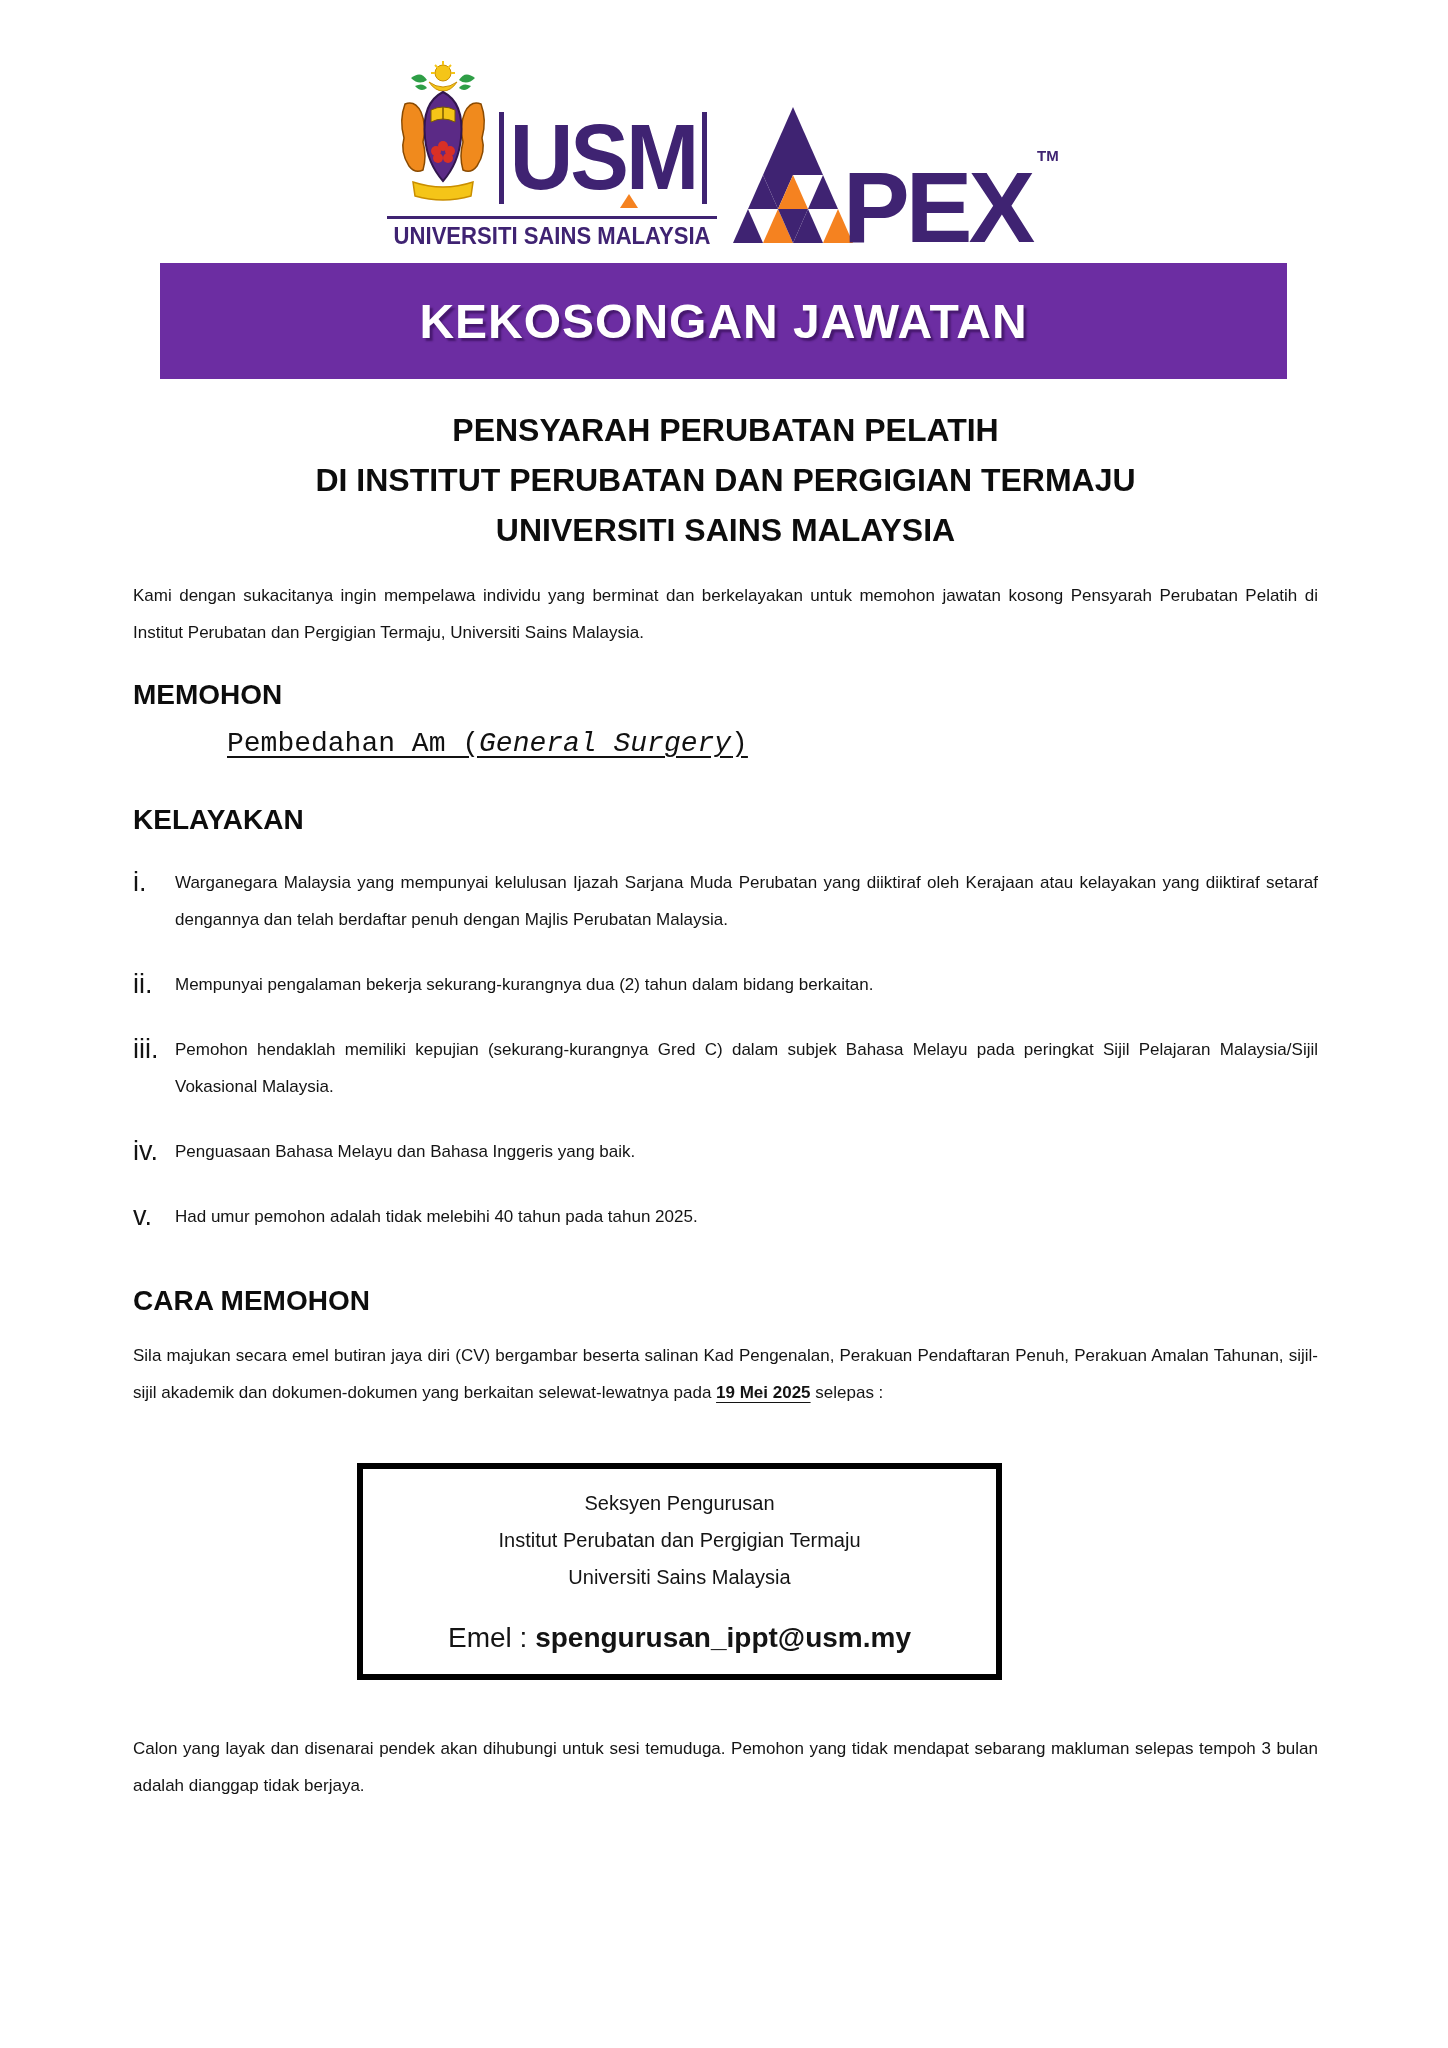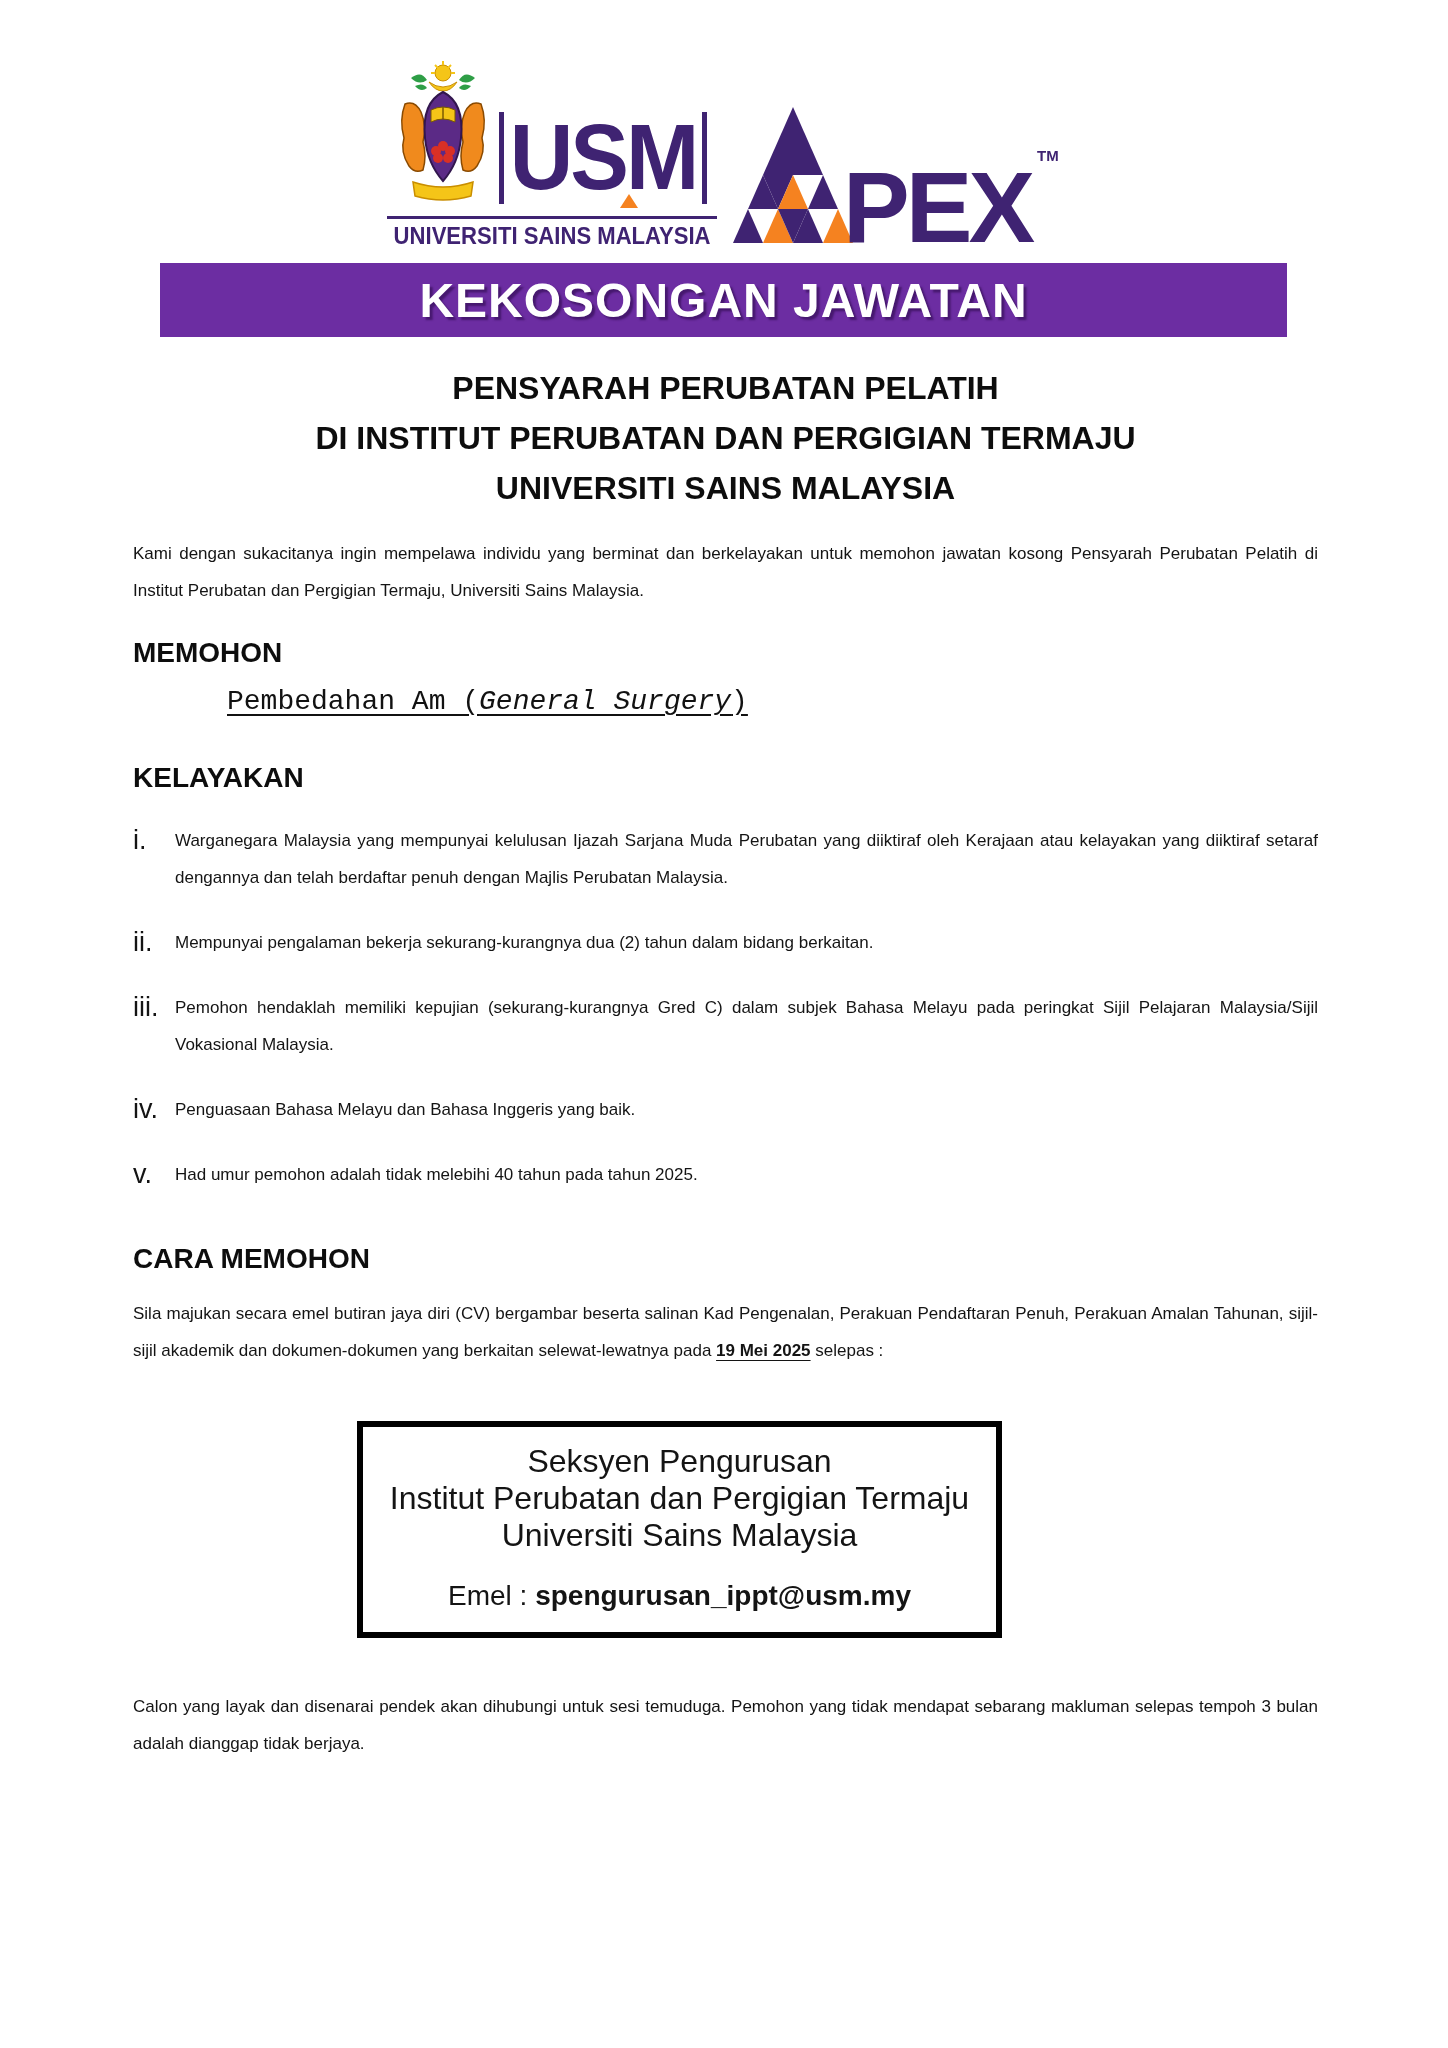--- a/index.html
+++ b/index.html
@@ -27,21 +27,21 @@
   }
   .usm-divider{width:100%;height:3px;background:#3F2372;margin-top:6px;}
   .usm-subtext{
     margin-top:4px;font-size:23px;font-weight:bold;color:#3F2372;letter-spacing:0px;
     transform:scaleX(0.96);white-space:nowrap;
   }
   .apex-logo{display:block;}
 
   
   .banner{
-    margin-top:13px;margin-left:27px;width:1127px;height:74px;background:#6C2DA2;
+    margin-top:13px;margin-left:27px;width:1127px;height:116px;background:#6C2DA2;
     display:flex;align-items:center;justify-content:center;
   }
   .banner-text{
     color:#fff;font-size:48px;font-weight:bold;letter-spacing:1px;
     text-shadow:3px 3px 2px rgba(40,8,70,0.55);
   }
 
   
   .headline{margin-top:26px;text-align:center;font-weight:bold;font-size:32px;line-height:50px;color:#0d0d0d;}
 
@@ -59,21 +59,21 @@
   .req-text{flex:1;}
   .h-cara{margin-top:50px;}
   .cara-para{margin-top:20px;}
   .deadline{font-weight:bold;text-decoration:underline;text-underline-offset:4px;}
 
   
   .contact-box{
     margin-top:52px;margin-left:224px;width:645px;box-sizing:border-box;
     border:6px solid #000;padding:16px 10px 20px 10px;text-align:center;
   }
-  .contact-line{font-size:32px;line-height:37px;color:#141414;}
+  .contact-line{font-size:20px;line-height:37px;color:#141414;}
   .email-line{margin-top:26px;font-size:28px;color:#141414;}
   .email-addr{font-weight:bold;}
 
   .closing{margin-top:50px;}
 </style>
 </head>
 <body>
 
 <div class="page">
 

